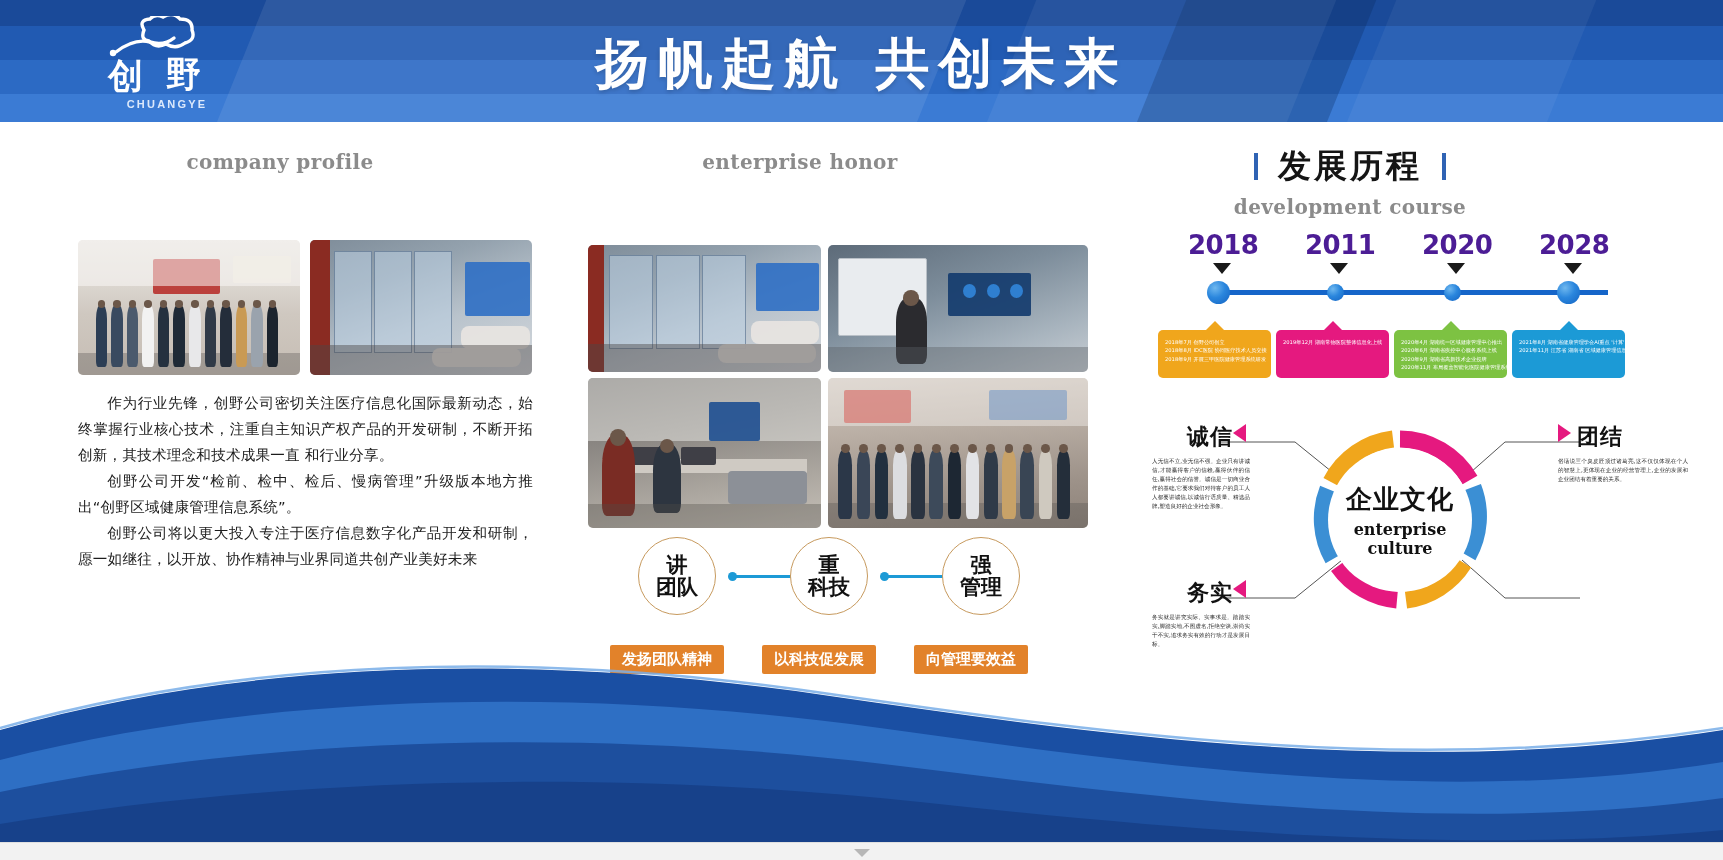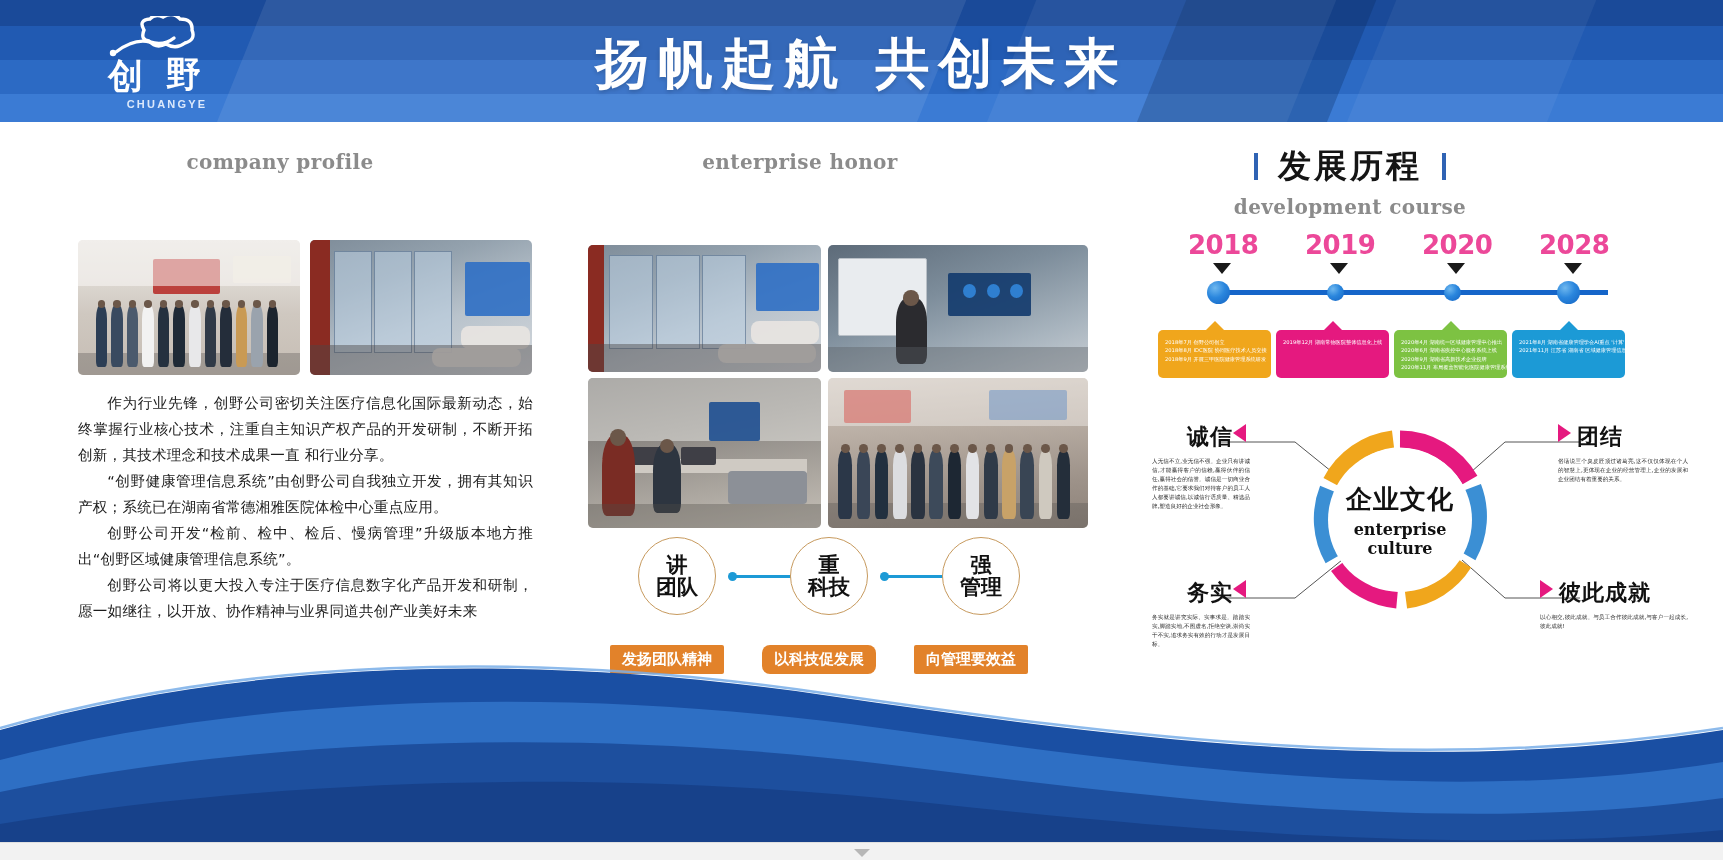--- a/index.html
+++ b/index.html
@@ -117,21 +117,21 @@
     position:absolute; background:#e2822a; color:#fff; font-weight:bold;
     font-size:15px; padding:5px 12px; border-radius:2px; white-space:nowrap;
     font-family:"DejaVu Sans","Liberation Sans",sans-serif;
   }
 
   
   .tl-line { position:absolute; height:5px; background:#1565c9; }
   .tl-node { position:absolute; border-radius:50%;
     background: radial-gradient(circle at 35% 30%, #6fb8ef 0%, #2a86dd 45%, #1463c2 100%); }
   .tl-year {
-    position:absolute; font-size:26px; font-weight:bold; color:#ec4899;
+    position:absolute; font-size:26px; font-weight:bold; color:#4c1d95;
     font-family:"DejaVu Sans","Liberation Sans",sans-serif; letter-spacing:-0.5px;
   }
   .tl-caret { position:absolute; width:0; height:0;
     border-left:9px solid transparent; border-right:9px solid transparent;
     border-top:11px solid #1a1a1a; }
   .tl-box { position:absolute; border-radius:5px; padding:8px 7px 6px 7px; }
   .tl-box .nub {
     position:absolute; top:-9px; left:50%; margin-left:-10px; width:0; height:0;
     border-left:10px solid transparent; border-right:10px solid transparent;
   }
@@ -266,21 +266,20 @@
         <div class="win" style="left:47%; top:8%;  width:17%; height:76%;"></div>
         <div class="screen" style="left:70%; top:16%; width:29%; height:40%;"></div>
         <div class="sofa" style="left:68%; top:64%; width:31%; height:17%;"></div>
         <div class="sofa" style="left:55%; top:80%; width:40%; height:14%;"></div>
         <div class="floor" style="height:22%; background:rgba(75,72,70,.45);"></div>
       </div>
     </div>
 
     <div class="profile-text" style="left:78px; top:268px; width:455px;">
       <p>作为行业先锋，创野公司密切关注医疗信息化国际最新动态，始终掌握行业核心技术，注重自主知识产权产品的开发研制，不断开拓创新，其技术理念和技术成果一直 和行业分享。</p>
-      <p>“创野健康管理信息系统”由创野公司自我独立开发，拥有其知识产权；系统已在湖南省常德湘雅医院体检中心重点应用。</p>
       <p>创野公司开发“检前、检中、检后、慢病管理”升级版本地方推出“创野区域健康管理信息系统”。</p>
       <p>创野公司将以更大投入专注于医疗信息数字化产品开发和研制，愿一如继往，以开放、协作精神与业界同道共创产业美好未来</p>
     </div>
 
     <div class="photo ph-office" style="left:588px; top:123px; width:233px; height:127px;">
       <div class="scene">
         <div style="position:absolute;left:0;top:0;width:7%;height:100%;background:#8a2b22;"></div>
         <div class="win" style="left:9%;  top:8%; width:19%; height:74%;"></div>
         <div class="win" style="left:29%; top:8%; width:19%; height:74%;"></div>
         <div class="win" style="left:49%; top:8%; width:19%; height:74%;"></div>
@@ -368,32 +367,32 @@
       </div>
       <div class="proc-link" style="left:294px; width:82px;"></div>
       <div class="proc-dot" style="left:290px;"></div>
       <div class="proc-dot" style="left:372px;"></div>
 
       <div class="proc-circle" style="left:352px; top:0;">
         <span><span>强</span><br><span>管理</span></span>
       </div>
 
       <div class="proc-tag" style="left:20px;  top:108px;">发扬团队精神</div>
-      <div class="proc-tag" style="left:172px; top:108px;border-radius:8px;">以科技促发展</div>
+      <div class="proc-tag" style="left:172px; top:108px;">以科技促发展</div>
       <div class="proc-tag" style="left:324px; top:108px;">向管理要效益</div>
     </div>
 
     <div style="position:absolute; left:1150px; top:108px; width:540px; height:170px;">
       <div class="tl-line" style="left:66px; top:60px; width:392px;"></div>
 
       <div class="tl-year" style="left:38px; top:0;">2018</div>
       <div class="tl-caret" style="left:63px; top:33px;"></div>
       <div class="tl-node" style="left:57px; top:51px; width:23px; height:23px;"></div>
 
-      <div class="tl-year" style="left:155px; top:0;">2019</div>
+      <div class="tl-year" style="left:155px; top:0;">2011</div>
       <div class="tl-caret" style="left:180px; top:33px;"></div>
       <div class="tl-node" style="left:177px; top:54px; width:17px; height:17px;"></div>
 
       <div class="tl-year" style="left:272px; top:0;">2020</div>
       <div class="tl-caret" style="left:297px; top:33px;"></div>
       <div class="tl-node" style="left:294px; top:54px; width:17px; height:17px;"></div>
 
       <div class="tl-year" style="left:389px; top:0;">2028</div>
       <div class="tl-caret" style="left:414px; top:33px;"></div>
       <div class="tl-node" style="left:407px; top:51px; width:23px; height:23px;"></div>
@@ -479,26 +478,20 @@
         <div class="cul-body" style="text-align:justify; padding-right:10px;">俗话说三个臭皮匠顶过诸葛亮,这不仅仅体现在个人的智慧上,更体现在企业的经营管理上,企业的发展和企业团结有着重要的关系。</div>
       </div>
 
       <div class="cul-label" style="left:0px; top:176px; width:140px; text-align:right;">
         <div class="cul-title">
           <span>务实</span><span class="cul-arrow left"></span>
         </div>
         <div class="cul-body" style="text-align:justify; padding-left:42px;">务实就是讲究实际、实事求是。踏踏实实,脚踏实地,不图虚名,拒绝空谈,崇尚实干不实,追求务实有效的行动才是发展目标。</div>
       </div>
 
-      <div class="cul-label" style="left:430px; top:176px; width:158px; text-align:left;">
-        <div class="cul-title">
-          <span class="cul-arrow right"></span><span>彼此成就</span>
-        </div>
-        <div class="cul-body" style="text-align:justify; padding-right:10px;">以心相交,彼此成就。与员工合作彼此成就,与客户一起成长,彼此成就!</div>
-      </div>
     </div>
 
     <div class="waves">
       <svg width="1723" height="250" viewBox="0 0 1723 250" preserveAspectRatio="none">
         <path d="M0,120 C240,52 520,40 830,86 C1120,128 1420,168 1723,120 L1723,250 L0,250 Z" fill="#1a4fa3"></path>
         <path d="M0,150 C250,86 560,74 880,118 C1170,158 1450,196 1723,152 L1723,250 L0,250 Z" fill="#2e6fc4"></path>
         <path d="M0,182 C260,128 580,116 900,156 C1190,192 1460,224 1723,188 L1723,250 L0,250 Z" fill="#1d4f9e"></path>
         <path d="M0,214 C280,168 600,158 920,192 C1200,222 1470,244 1723,220 L1723,250 L0,250 Z" fill="#17418a"></path>
         <path d="M0,118 C240,50 520,38 830,84 C1120,126 1420,166 1723,118" fill="none" stroke="#79aee8" stroke-width="2.5" opacity="0.85"></path>
       </svg>

